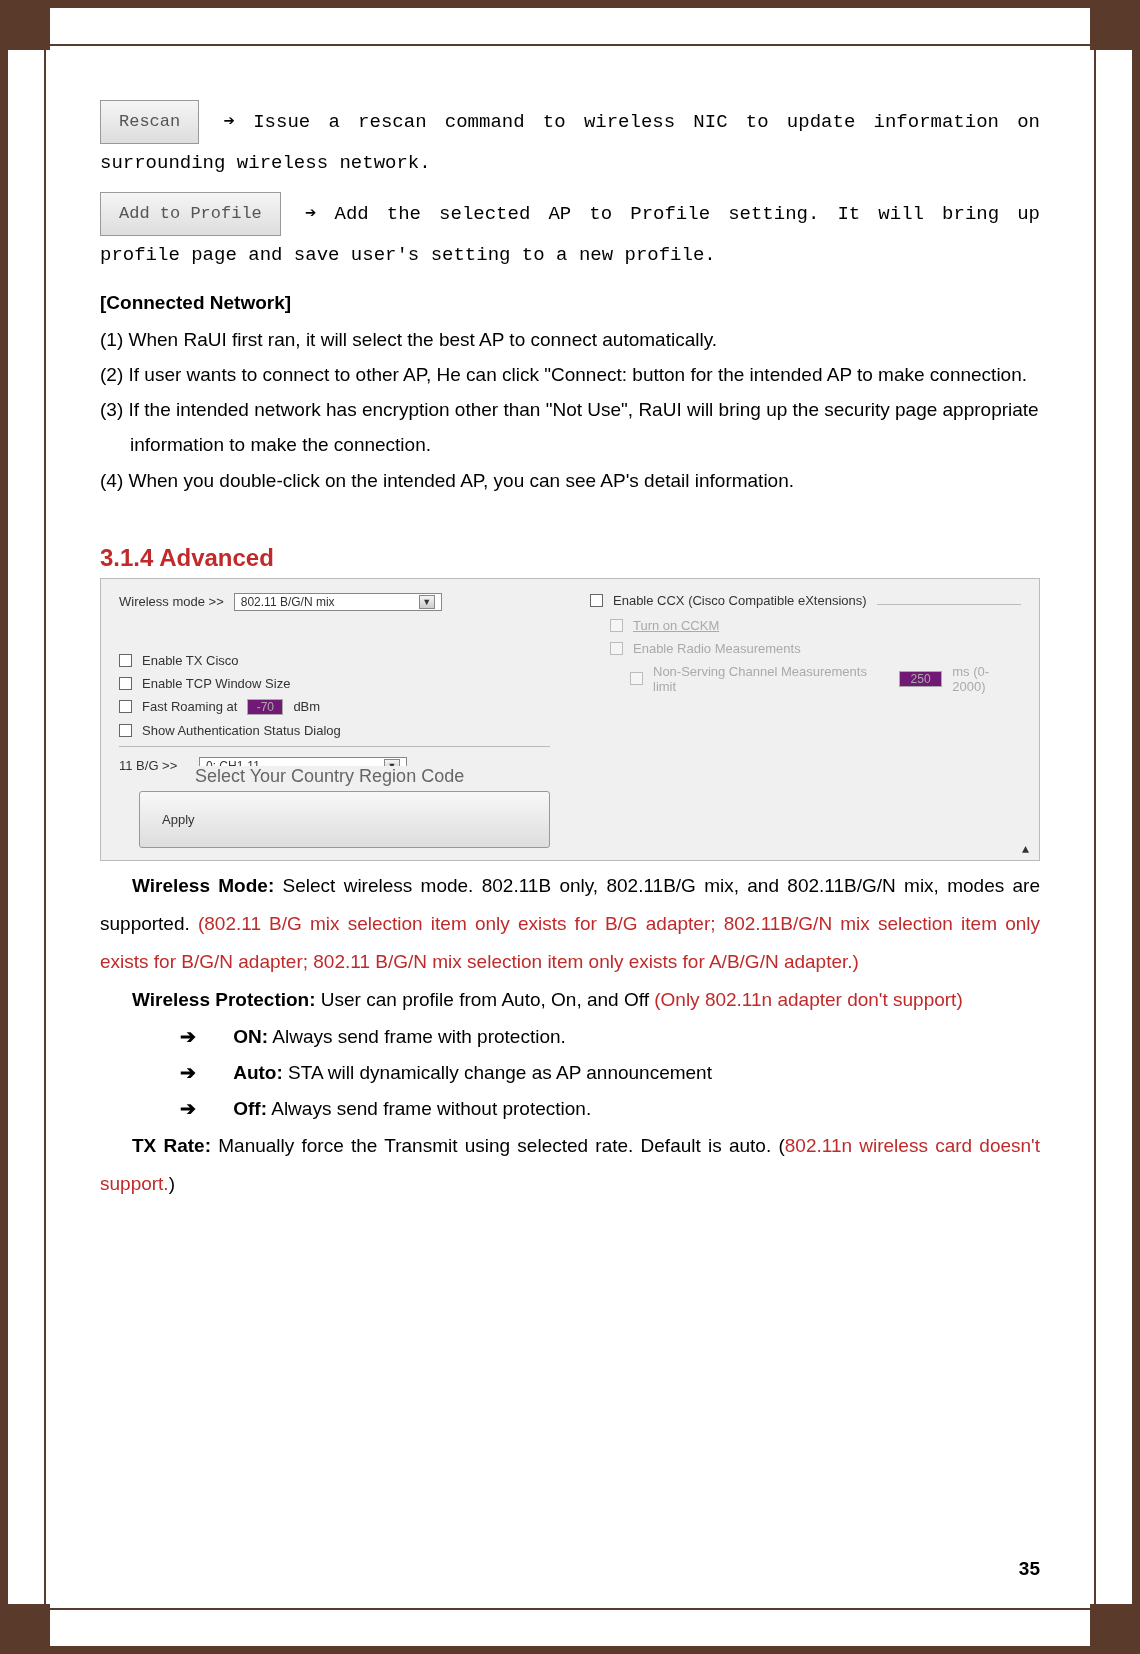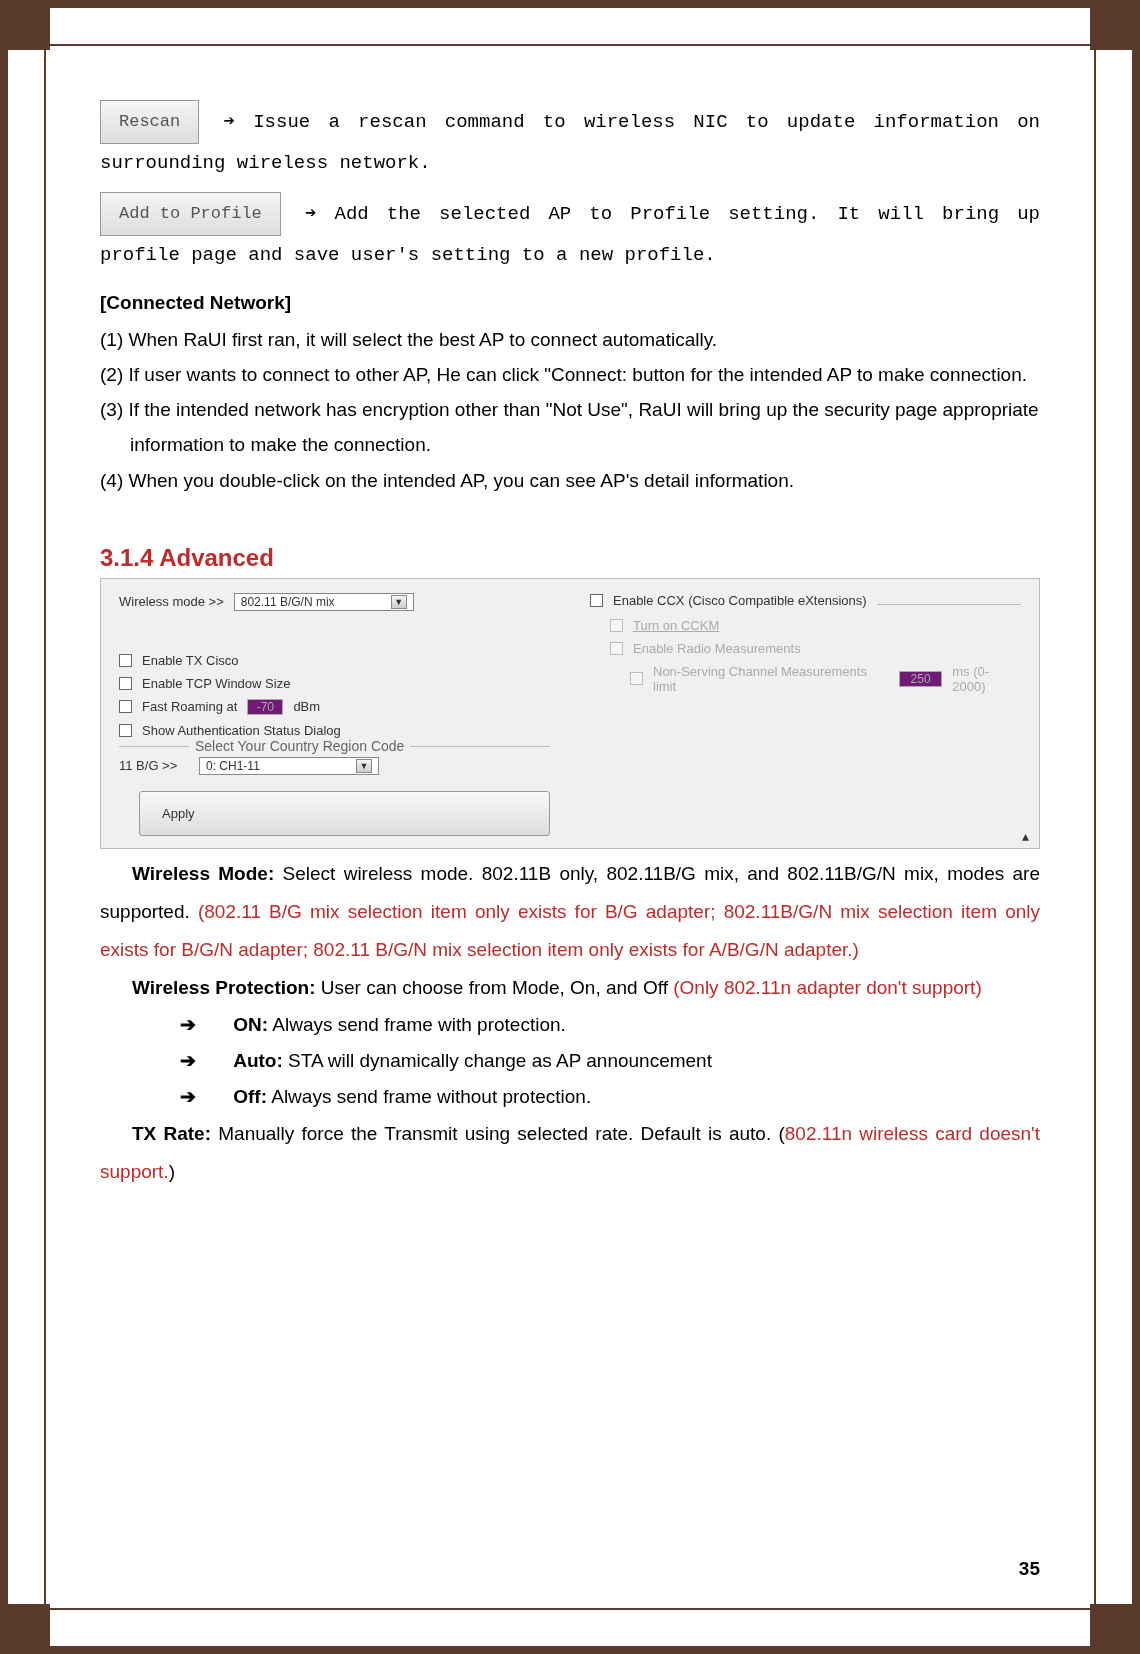--- a/index.html
+++ b/index.html
@@ -90,21 +90,21 @@
       position: relative;
     }
     .ui-left { flex: 1; }
     .ui-right { flex: 1; }
     .ui-row { display: flex; align-items: center; margin-bottom: 8px; gap: 10px; }
     .ui-select {
       background: #fff;
       border: 1px solid #888;
       padding: 1px 6px;
       font-size: 12px;
-      width: 180px;
+      width: 208px;
       display: inline-flex;
       justify-content: space-between;
       align-items: center;
     }
     .dd-btn {
       background: linear-gradient(#f5f5f5, #ccc);
       border: 1px solid #888;
       width: 16px;
       height: 14px;
       margin-left: 8px;
@@ -126,41 +126,42 @@
     .ui-inputbox {
       background: #701a75;
       border: 1px solid #aaa;
       padding: 0 4px;
       width: 36px;
       text-align: center;
       color: #aaa;
       font-size: 12px;
     }
     .fieldset-label {
-      font-size: 14px;
+      font-size: 18px;
       color: #666;
+      margin-top: 28px;
     }
     .ui-fieldset {
       border-top: 1px solid #bbb;
       position: relative;
       margin-top: 6px;
       padding-top: 8px;
     }
     .ui-fieldset .legend {
       position: absolute;
       top: -9px;
       left: 70px;
       background: #f0f0f0;
       padding: 0 6px;
     }
     .apply-btn {
       background: linear-gradient(#f8f8f8, #ddd);
       border: 1px solid #999;
       border-radius: 3px;
-      padding: 14px 22px;
+      padding: 20px 22px;
       font-size: 13px;
       margin-top: 16px;
       margin-left: 20px;
     }
     .collapse-tri {
       position: absolute;
       right: 10px;
       bottom: 4px;
       font-size: 14px;
     }
@@ -280,21 +281,21 @@
   </div>
 
   <div class="body-text" style="margin-top:6px;">
     <span class="bold">Wireless Mode:</span>
     <span> Select wireless mode. 802.11B only, 802.11B/G mix, and 802.11B/G/N mix, modes are supported. </span>
     <span class="red-text">(802.11 B/G mix selection item only exists for B/G adapter; 802.11B/G/N mix selection item only exists for B/G/N adapter; 802.11 B/G/N mix selection item only exists for A/B/G/N adapter.)</span>
   </div>
 
   <div class="body-text">
     <span class="bold">Wireless Protection:</span>
-    <span> User can choose from Mode, On, and Off </span>
+    <span> User can profile from Auto, On, and Off </span>
     <span class="red-text">(Only 802.11n adapter don't support)</span>
   </div>
 
   <div class="indent-bullet">
     <span class="arrow">➔</span>
     <span class="bold">ON:</span>
     <span> Always send frame with protection.</span>
   </div>
   <div class="indent-bullet">
     <span class="arrow">➔</span>

